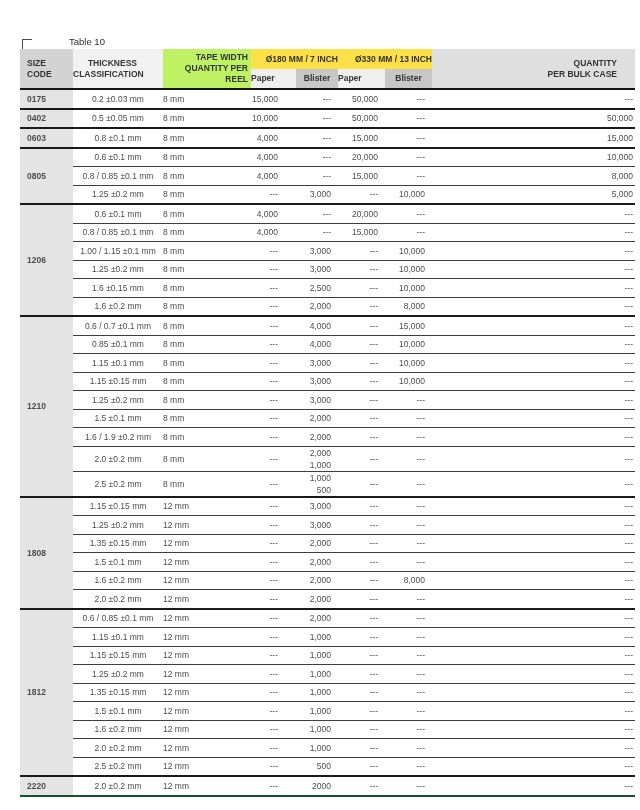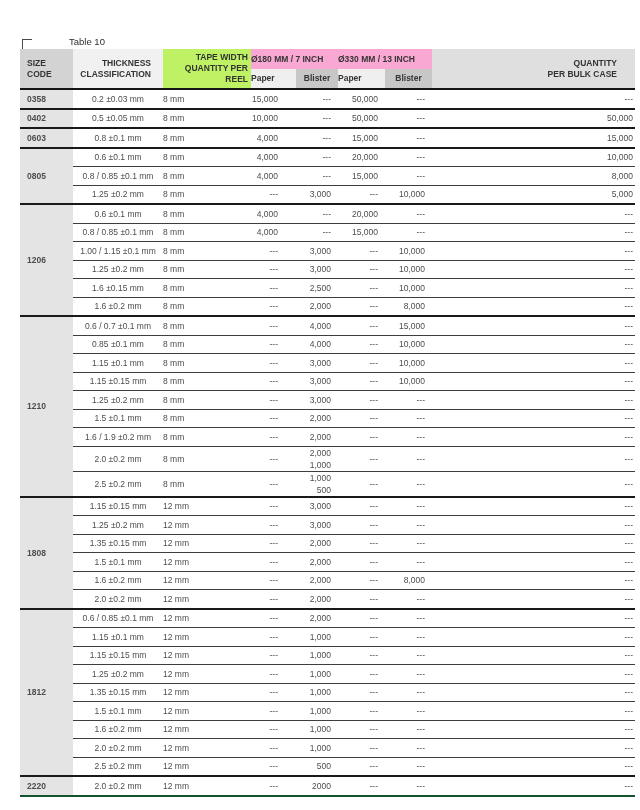--- a/index.html
+++ b/index.html
@@ -35,23 +35,23 @@
   }
 
   
   .pk thead { border-bottom:2.5px solid #141414; }
   .pk thead th {
     font-weight:bold; color:#343434; font-size:8.5px; line-height:11px;
   }
   .pk thead tr.gr th { height:20px; }
   .pk thead tr.sr th { height:19px; }
   th.h-size    { background:#d3d3d3; text-align:left;  padding-left:7px; }
-  th.h-thk     { background:#f1f1f1; text-align:right; padding-right:12px; }
+  th.h-thk     { background:#f1f1f1; text-align:right; padding-right:26px; }
   th.h-tape    { background:#bef264; text-align:right; padding-right:3px; }
-  th.h-group   { background:#f9a8d4; text-align:left; font-size:9px; }
+  th.h-group   { background:#fde047; text-align:right; font-size:9px; }
   th.h-bulk    { background:#dfdfdf; text-align:right; padding-right:18px; }
   th.h-paper   { background:#efefef; text-align:left; }
   th.h-blister { background:#c7c7c7; text-align:center; }
 
   
   .pk tbody { border-top:2px solid #1a1a1a; }
   .pk tbody td { height:17.5px; font-size:8.5px; color:#4d4d4d; }
   .pk tbody tr + tr td { border-top:1px solid #3e3e3e; }
 
   td.code {
@@ -105,21 +105,21 @@
       </tr>
       <tr class="sr">
         <th class="h-paper">Paper</th>
         <th class="h-blister">Blister</th>
         <th class="h-paper">Paper</th>
         <th class="h-blister">Blister</th>
       </tr>
     </thead>
   <tbody>
         <tr>
-          <td class="code" rowspan="1">0358</td>
+          <td class="code" rowspan="1">0175</td>
           <td class="thickness">0.2 ±0.03 mm</td>
           <td class="tape">8 mm</td>
           <td class="paper180">15,000</td>
           <td class="blister180 dash">---</td>
           <td class="paper330">50,000</td>
           <td class="blister330 dash">---</td>
           <td class="bulk dash">---</td>
         </tr>
       </tbody>
       <tbody>

